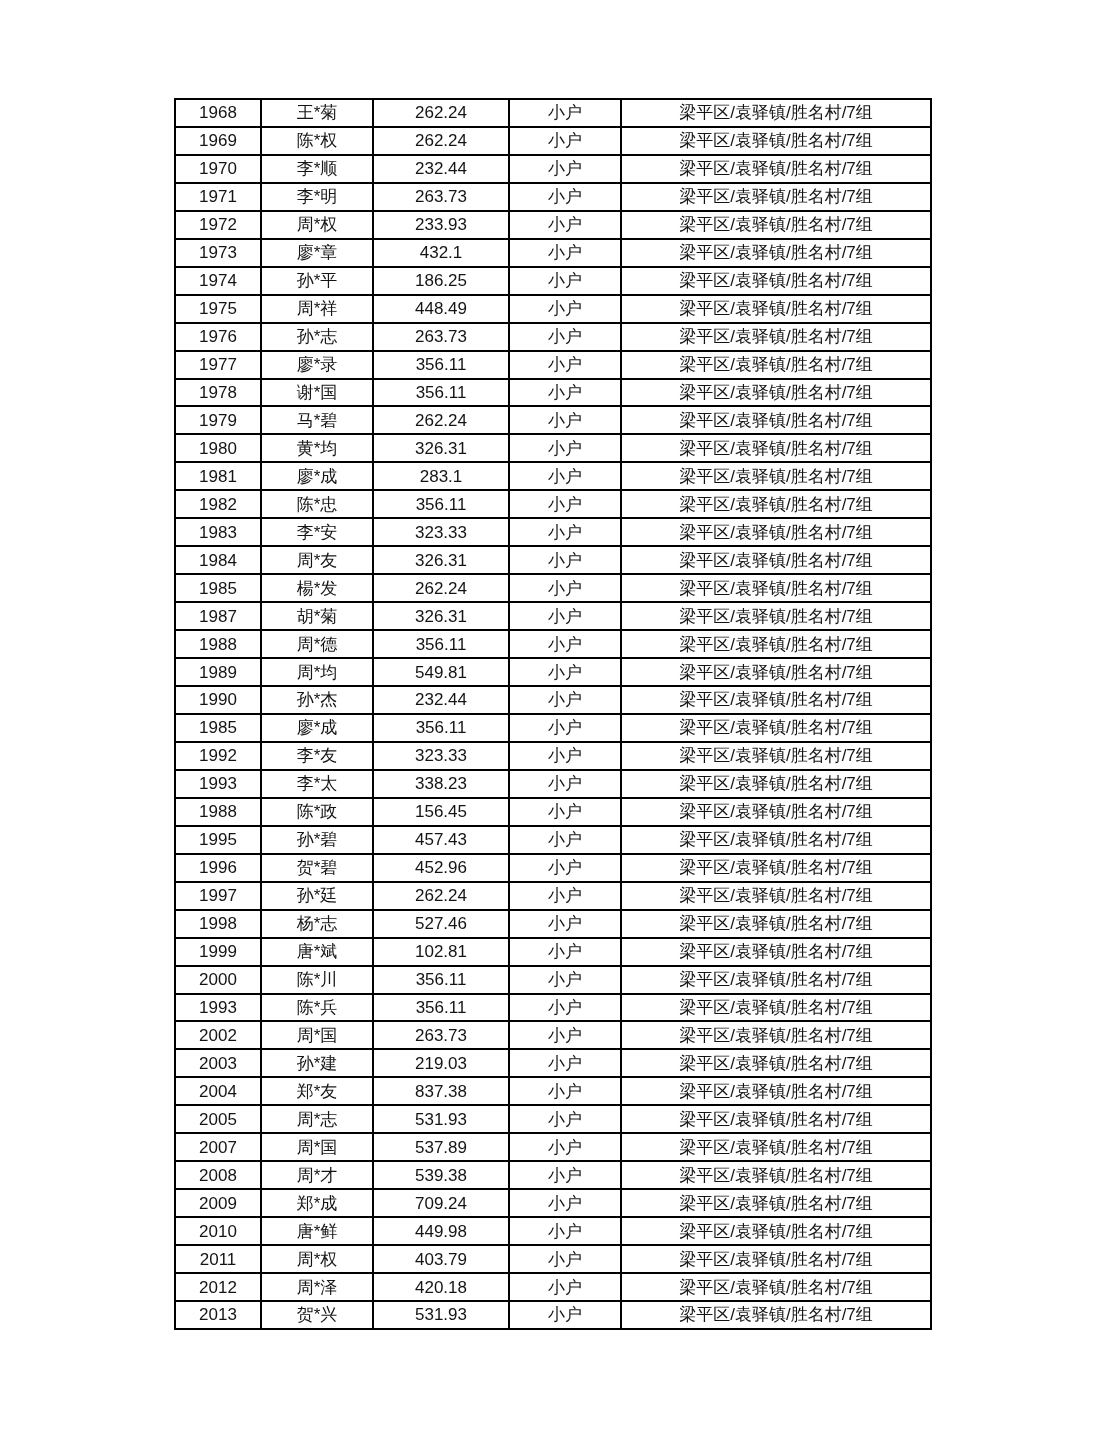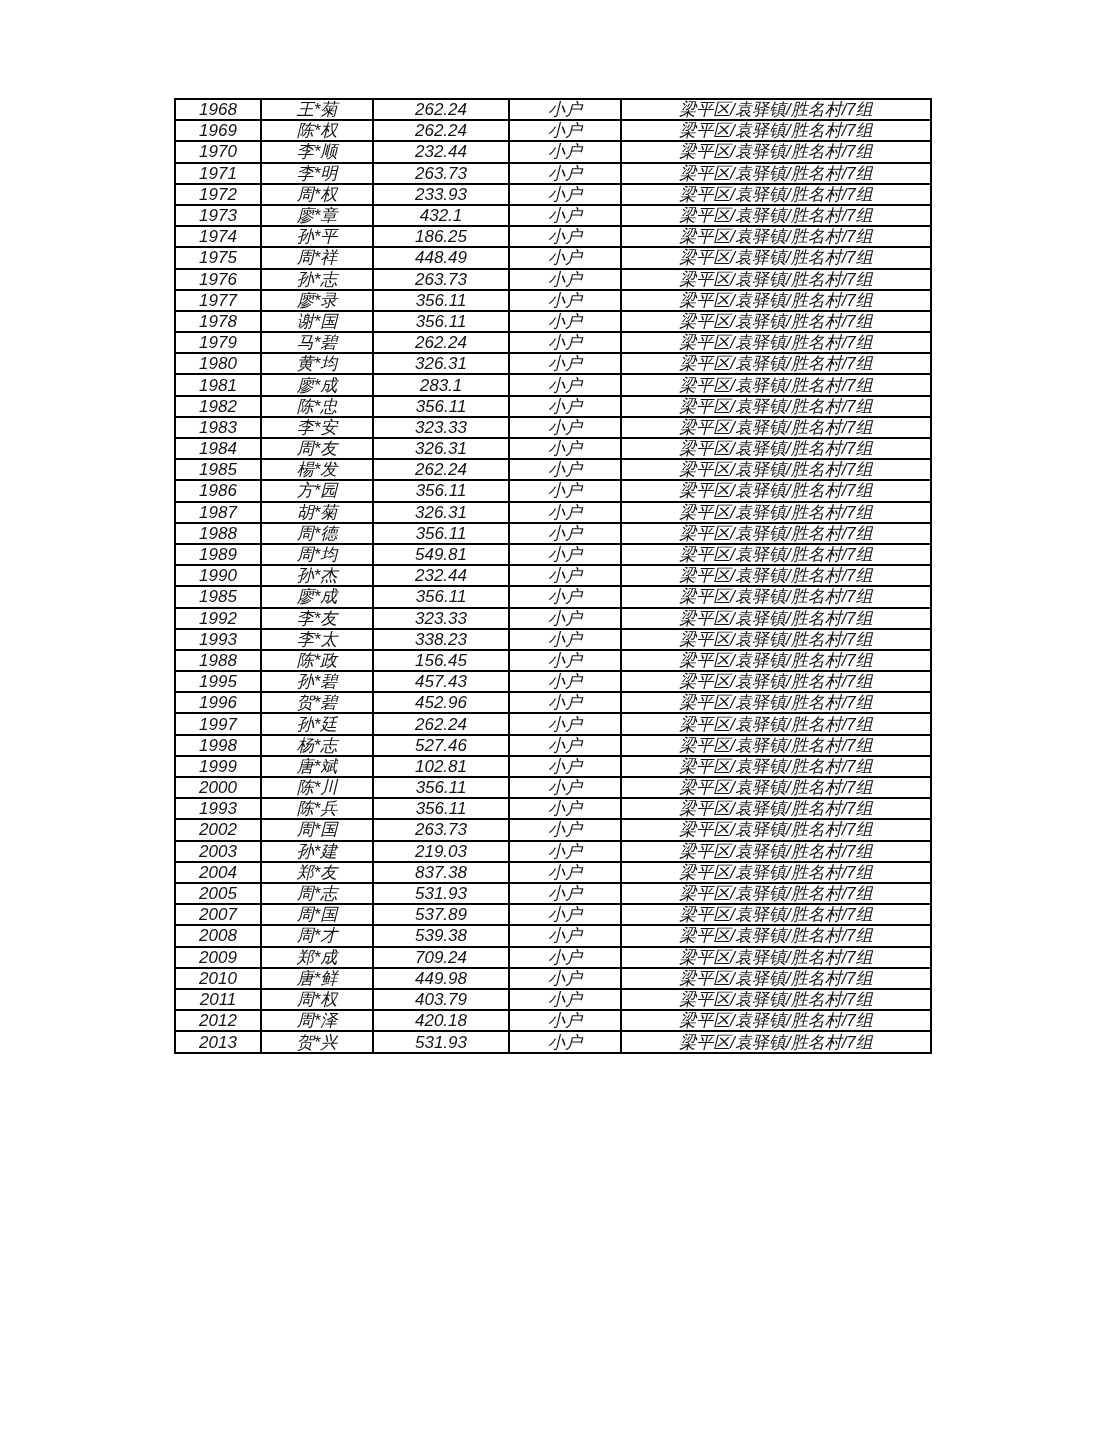--- a/index.html
+++ b/index.html
@@ -13,24 +13,23 @@
     width: 1105px;
     height: 1429px;
     background: #ffffff;
     overflow: hidden;
   }
   table.data-table {
     position: absolute;
     left: 174px;
     top: 98px;
     width: 756px;
-    height: 956px;
+    height: 1232px;
     border-collapse: collapse;
     table-layout: fixed;
-    font-style: italic;
   }
   table.data-table td {
     border: 2px solid #000000;
     background: #ffffff;
     color: #141414;
     text-align: center;
     vertical-align: middle;
     font-size: 17px;
     line-height: 1;
     padding: 0;
@@ -182,27 +181,20 @@
           <td class="col-location">梁平区/袁驿镇/胜名村/7组</td>
         </tr>
         <tr>
           <td class="col-serial">1985</td>
           <td class="col-name">楊*发</td>
           <td class="col-amount">262.24</td>
           <td class="col-type">小户</td>
           <td class="col-location">梁平区/袁驿镇/胜名村/7组</td>
         </tr>
         <tr>
-          <td class="col-serial">1986</td>
-          <td class="col-name">方*园</td>
-          <td class="col-amount">356.11</td>
-          <td class="col-type">小户</td>
-          <td class="col-location">梁平区/袁驿镇/胜名村/7组</td>
-        </tr>
-        <tr>
           <td class="col-serial">1987</td>
           <td class="col-name">胡*菊</td>
           <td class="col-amount">326.31</td>
           <td class="col-type">小户</td>
           <td class="col-location">梁平区/袁驿镇/胜名村/7组</td>
         </tr>
         <tr>
           <td class="col-serial">1988</td>
           <td class="col-name">周*德</td>
           <td class="col-amount">356.11</td>

